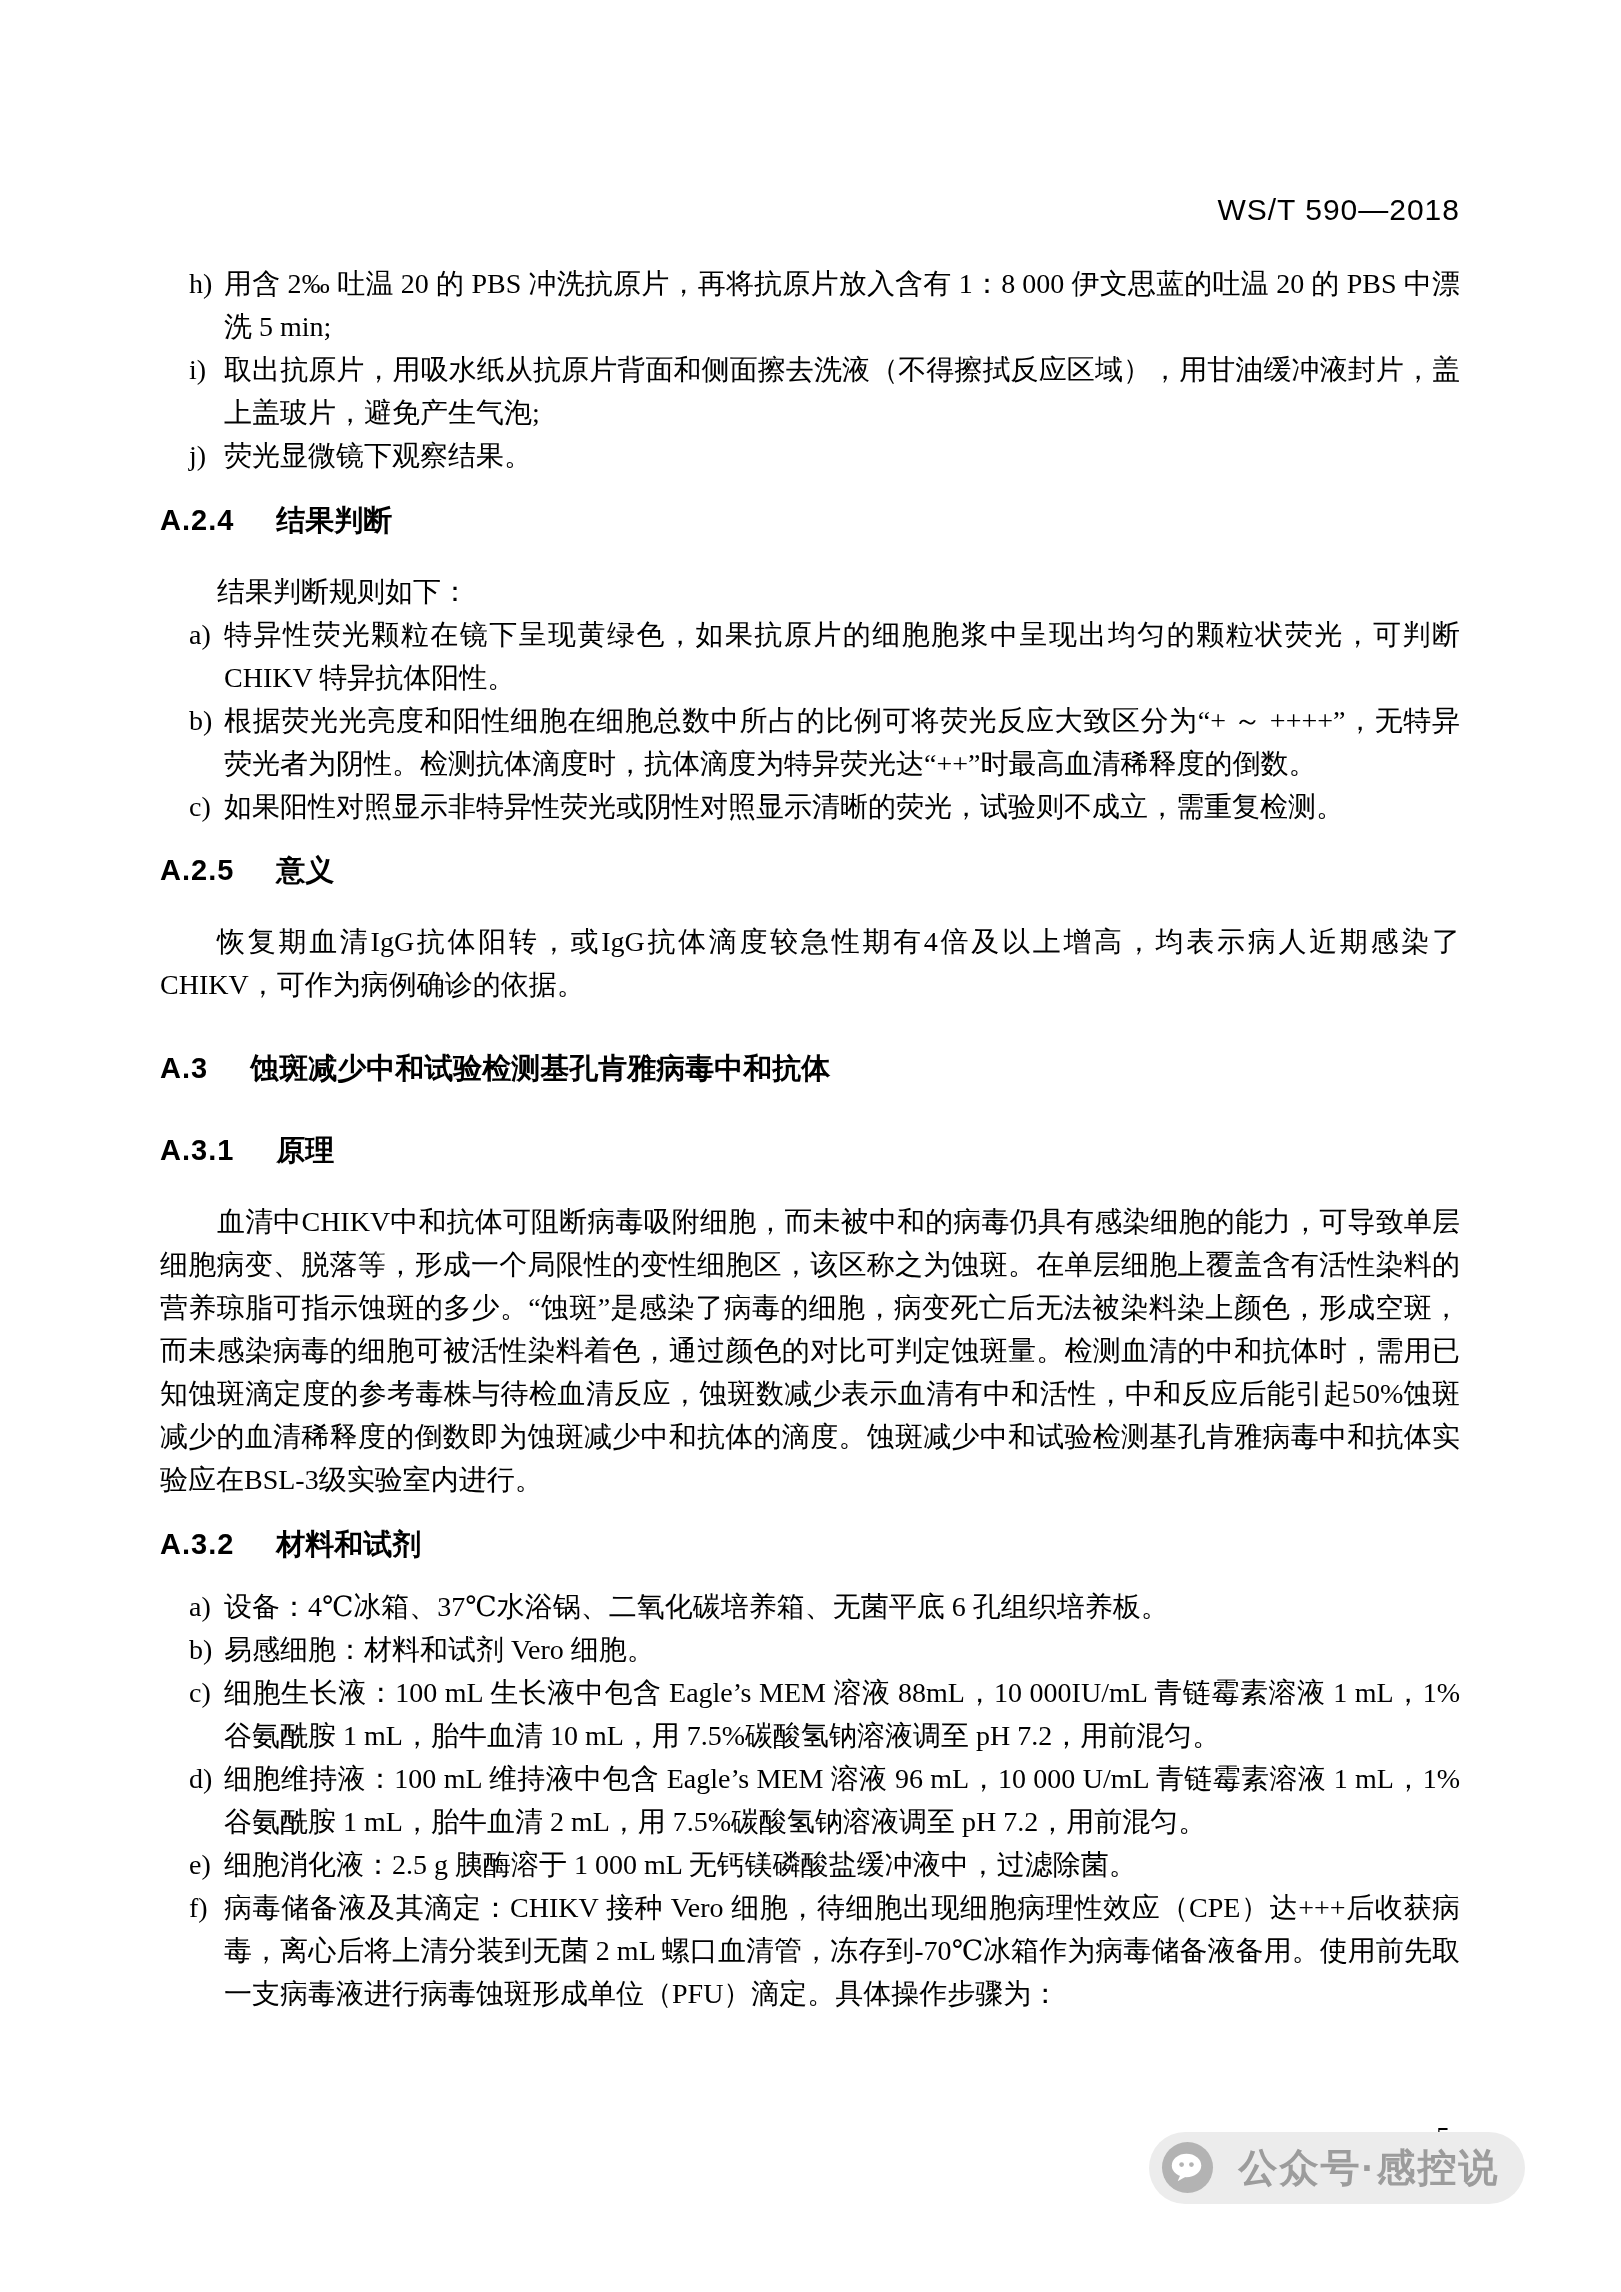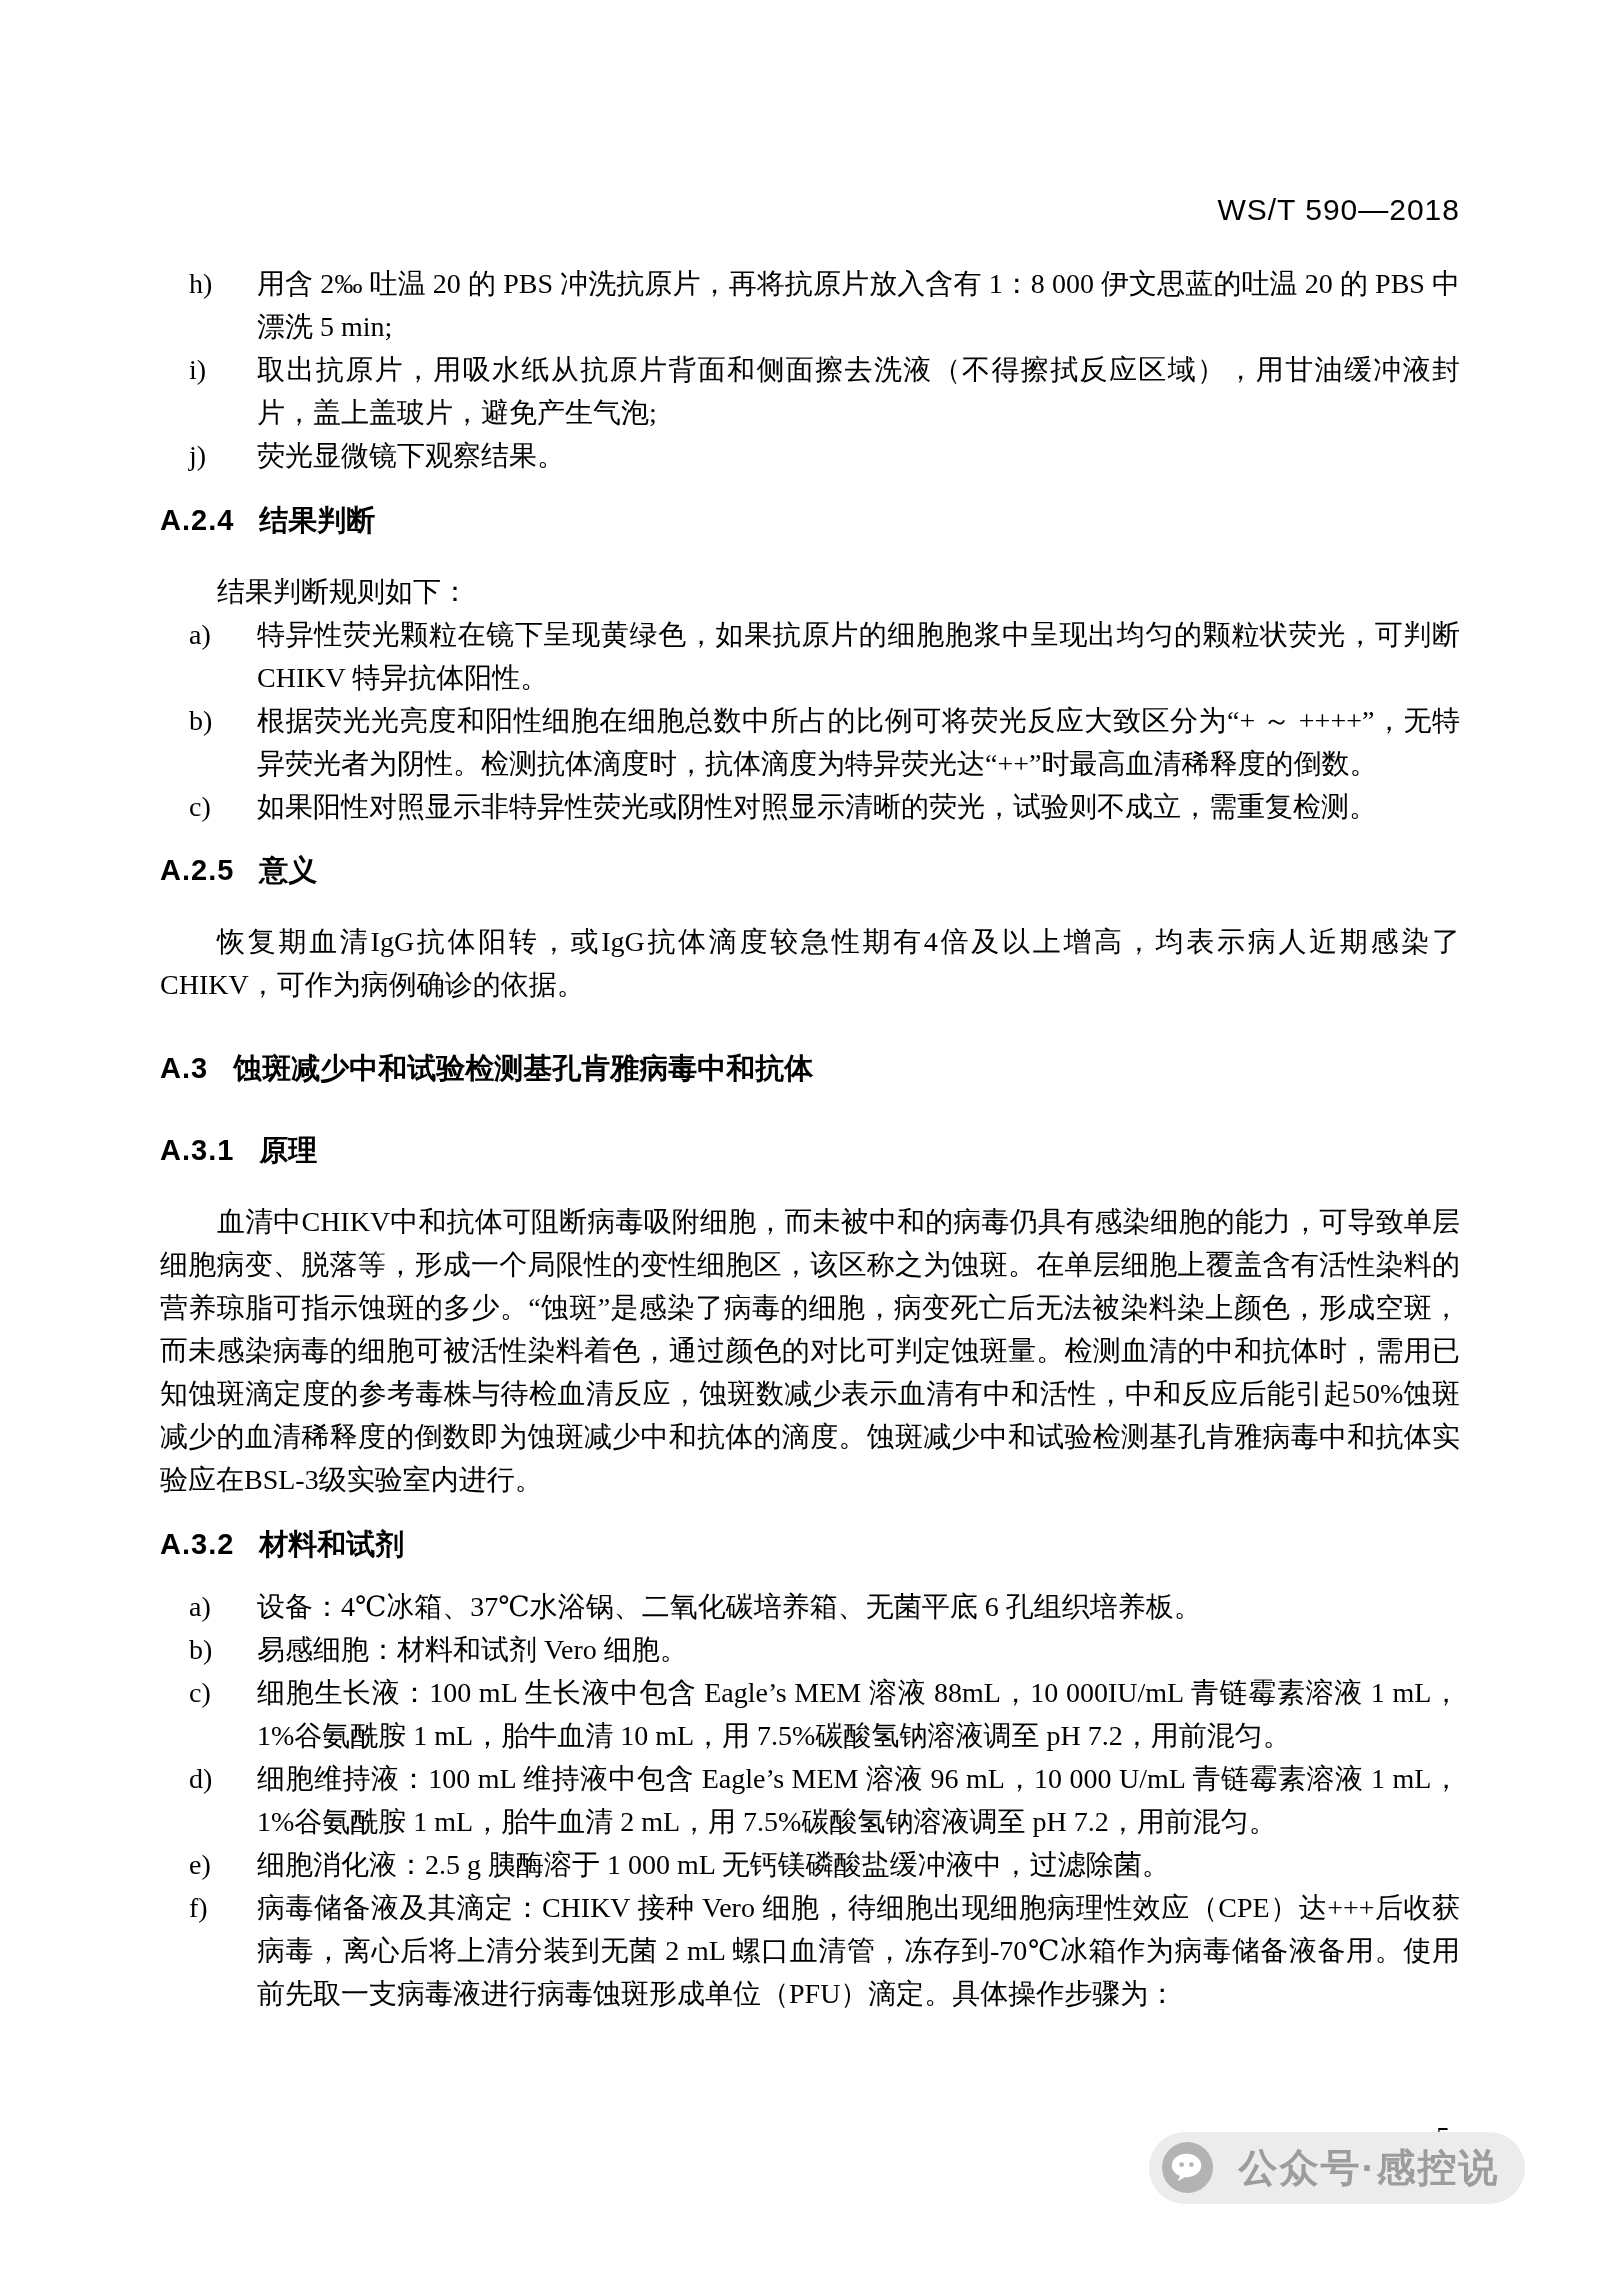--- a/index.html
+++ b/index.html
@@ -26,33 +26,33 @@
   .content-flow > :nth-child(7),
   .content-flow > :nth-child(8) { margin-top:43px; }
 
   .heading {
     font-family:"Liberation Sans","DejaVu Sans",sans-serif;
     font-weight:bold;
     font-size:29px; line-height:39px;
     margin-top:23.5px; margin-bottom:21.6px;
     white-space:nowrap;
   }
-  .heading .num { margin-right:25px; letter-spacing:1px; }
+  .heading .num { margin-right:42px; letter-spacing:1px; }
 
   .para {
     font-size:28px; line-height:43px;
     text-align:justify;
     margin-top:30px;
   }
   .para.indent { text-indent:57px; }
 
   .doc-list { list-style:none; }
   .list-item { display:flex; font-size:28px; line-height:43px; }
   .list-item .marker { flex:0 0 35px; margin-left:29px; }
-  .list-item .txt { flex:1; text-align:justify;margin-left:33px; }
+  .list-item .txt { flex:1; text-align:justify; }
 
   .page-number {
     position:absolute; right:171px; top:2117px;
     font-size:28px; line-height:39px;
   }
 
   .watermark {
     position:absolute; right:96px; bottom:5.9px;
     display:flex; align-items:flex-end; gap:25px;
     background:#ececec;

